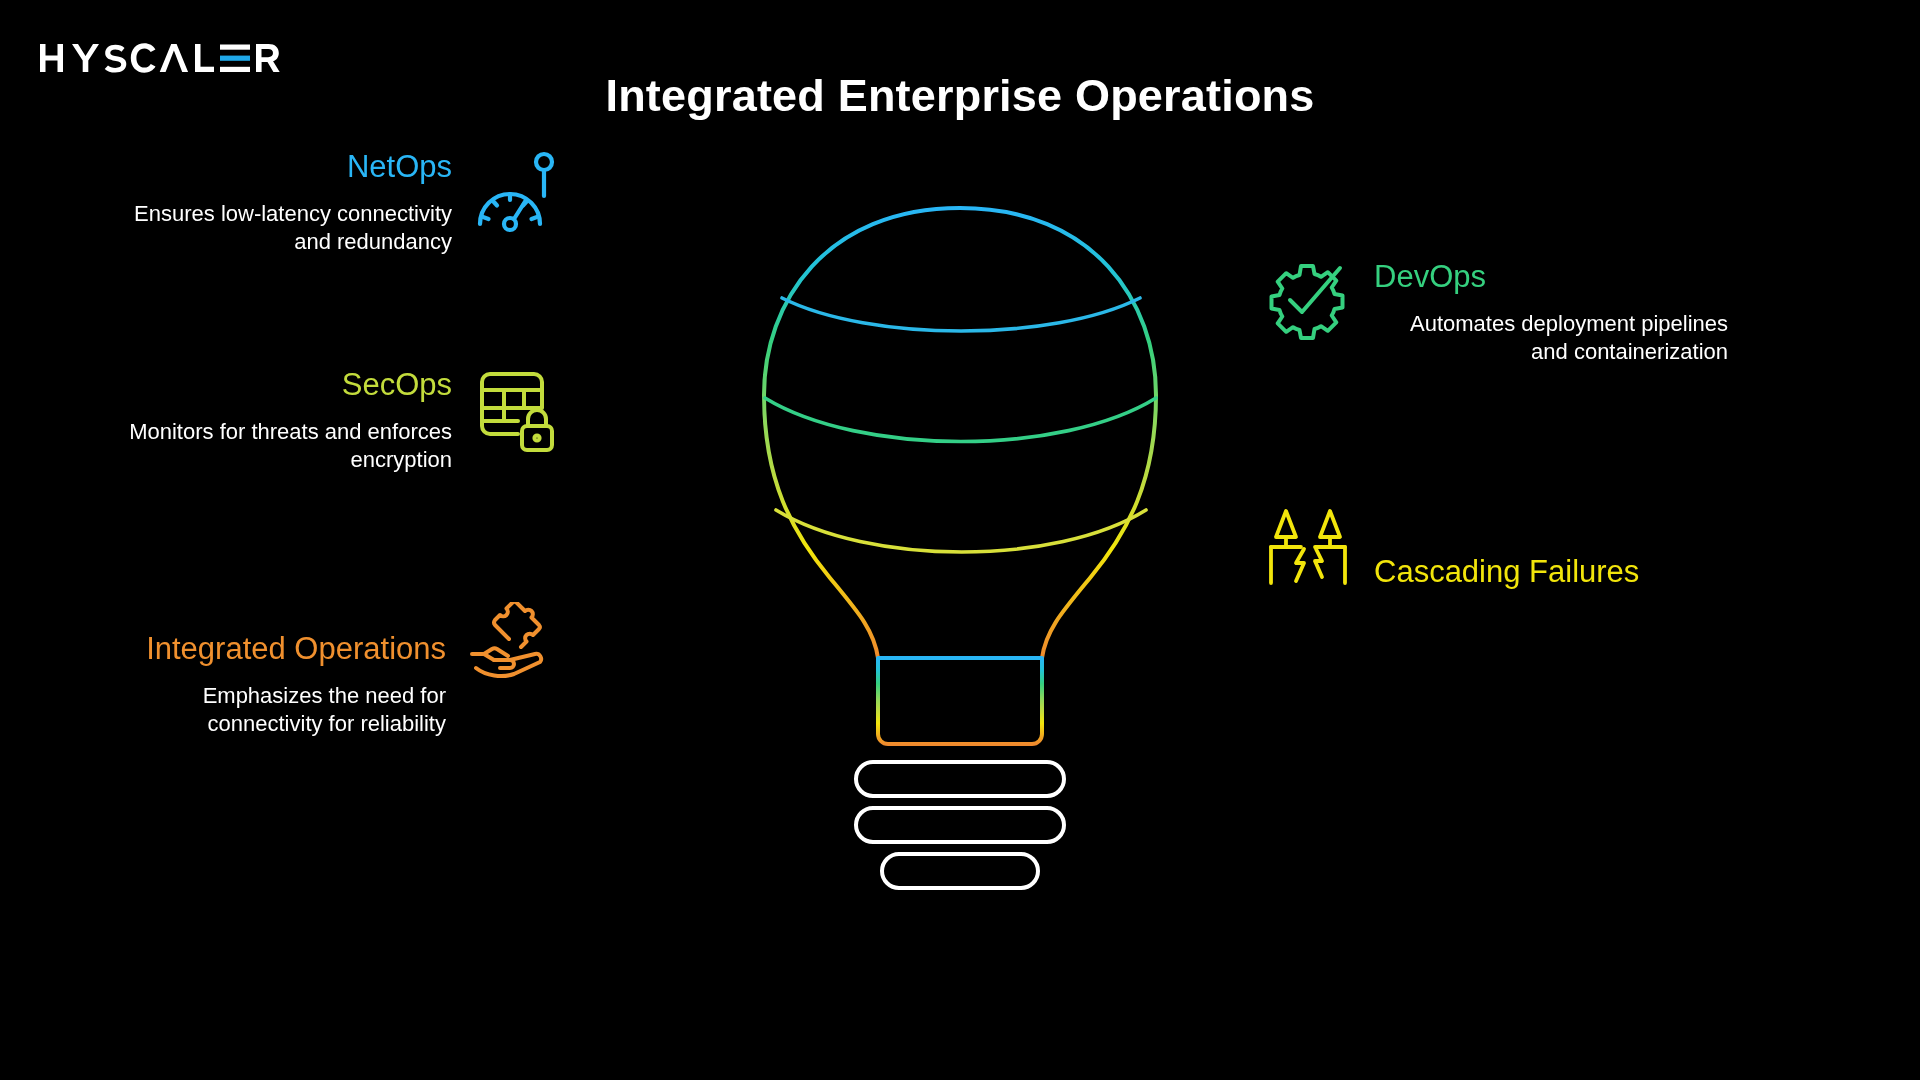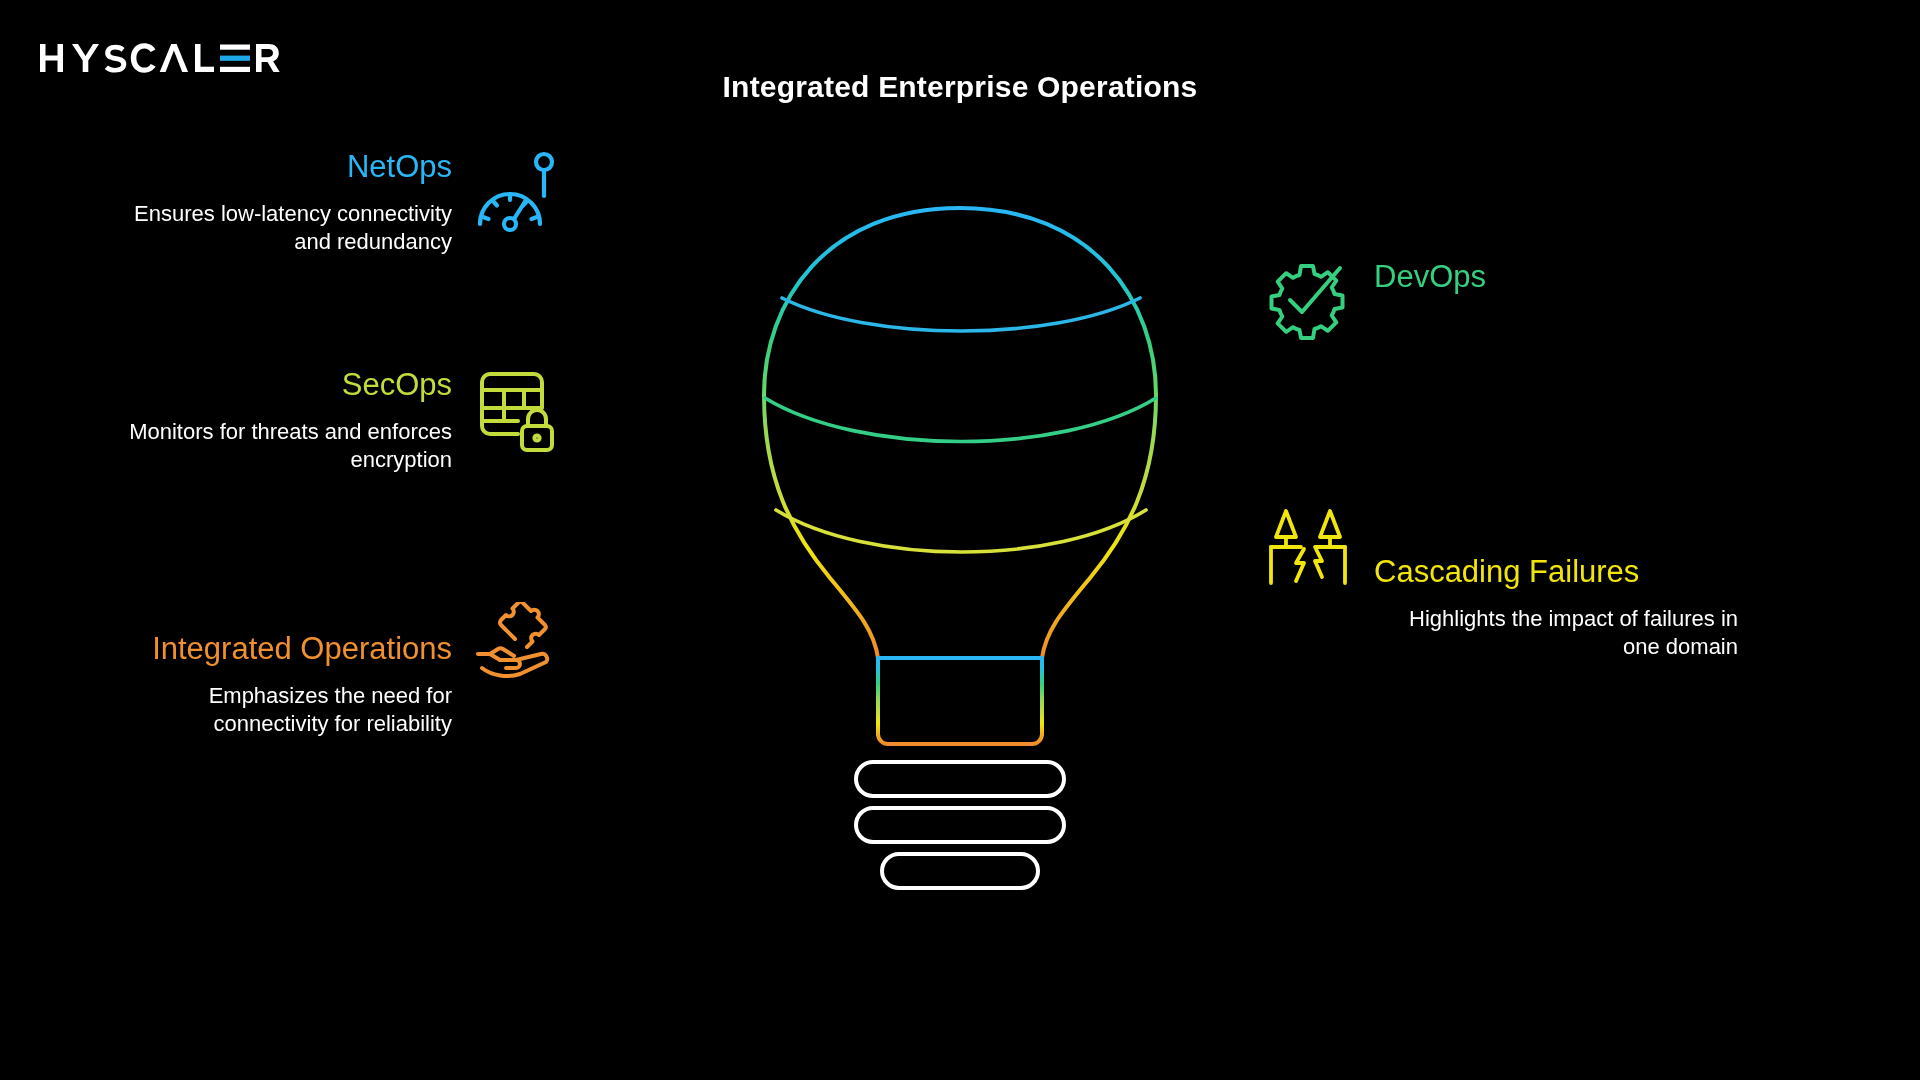--- a/index.html
+++ b/index.html
@@ -12,42 +12,42 @@
   #stage { position:relative; width:1920px; height:1080px; background:#000; }
 
   
   #logo { position:absolute; left:40px; top:38px; display:flex; align-items:center; height:40px; }
   #logo svg { display:block; }
 
   
   #title {
     position:absolute; top:70px; left:0; width:1920px;
     text-align:center; color:#ffffff;
-    font-size:30px; font-weight:bold; letter-spacing:.2px;
+    font-size:45px; font-weight:bold; letter-spacing:.2px;
   }
 
   
   .item { position:absolute; display:flex; align-items:flex-start; }
   .item .txt { display:flex; flex-direction:column; }
   .item.left { flex-direction:row; }
   .item.left .txt { text-align:right; align-items:flex-end; }
   .item.right .txt { text-align:right; align-items:flex-start; }
 
   .lbl { font-size:31px; font-weight:400; line-height:1.22; white-space:nowrap; }
   .lbl.wrap { white-space:normal;margin-top:48px; }
   .desc { font-size:22px; color:#ffffff; line-height:1.28; font-weight:400; }
 
   .ico { flex:0 0 auto; }
   .item.left .ico { margin-left:22px; }
   .item.right .ico { margin-right:22px; }
 
   
   #it-netops  { left:118px;  top:148px;  width:440px; }
   #it-secops  { left:118px;  top:366px;  width:440px; }
-  #it-intops  { left:118px;  top:582px;  width:440px; }
+  #it-intops  { left:112px;  top:582px;  width:440px; }
   
   #it-devops  { left:1268px; top:258px;  width:460px; }
   #it-cascade { left:1268px; top:505px;  width:470px; }
 
   #it-netops  .txt { width:calc(100% - 100px); }
   #it-secops  .txt { width:calc(100% - 100px); }
   #it-intops  .txt { width:calc(100% - 100px); }
   #it-devops  .txt { width:calc(100% - 100px); }
   #it-cascade .txt { width:calc(100% - 100px); }
   .gap14 { height:14px; }
@@ -164,20 +164,21 @@
       <svg width="84" height="92" viewBox="0 0 84 92">
         <g fill="none" stroke="#35d07f" stroke-width="4" stroke-linecap="round" stroke-linejoin="round">
           <path d="M33 8 h12 l1.5 8 a22 22 0 0 1 6.5 2.8 l6.8-4.6 8.5 8.5 -4.6 6.8 a22 22 0 0 1 2.8 6.5 l8 1.5 v12 l-8 1.5 a22 22 0 0 1-2.8 6.5 l4.6 6.8 -8.5 8.5 -6.8-4.6 a22 22 0 0 1-6.5 2.8 L45 80 H33 l-1.5-8 a22 22 0 0 1-6.5-2.8 l-6.8 4.6 -8.5-8.5 4.6-6.8 A22 22 0 0 1 11.5 52 L3.5 50.5 v-12 L11.5 37 a22 22 0 0 1 2.8-6.5 L9.7 23.7 l8.5-8.5 6.8 4.6 a22 22 0 0 1 6.5-2.8 z"></path>
           <path d="M22 42 l12 12 L72 10"></path>
         </g>
       </svg>
     </div>
     <div class="txt">
       <div class="lbl" style="color:#35d07f">DevOps</div>
       <div class="gap14"></div>
+      <div class="desc">Automates deployment pipelines and containerization</div>
     </div>
   </div>
 
   <div class="item right" id="it-cascade">
     <div class="ico">
       <svg width="84" height="92" viewBox="0 0 84 92">
         <g fill="none" stroke="#f2e50b" stroke-width="3.8" stroke-linecap="round" stroke-linejoin="round">
           <path d="M18 32 L8 32 L18 6 L28 32 L18 32 Z"></path>
           <path d="M18 32 v10"></path>
           <path d="M3 42 h30"></path>
@@ -187,21 +188,20 @@
           <path d="M47 42 h30"></path>
           <path d="M77 42 v36"></path>
           <path d="M36 44 l-8 14 h8 l-8 18"></path>
           <path d="M48 44 l6 12 h-7 l7 16"></path>
         </g>
       </svg>
     </div>
     <div class="txt">
       <div class="lbl wrap" style="color:#f2e50b">Cascading Failures</div>
       <div class="gap14"></div>
-      <div class="desc">Highlights the impact of failures in one domain</div>
     </div>
   </div>
 
   <div id="bulb">
     <svg width="540" height="740" viewBox="0 0 540 740">
       <defs>
         <linearGradient id="bulbGrad" x1="0" y1="0" x2="0" y2="1">
           <stop offset="0.00" stop-color="#29b6f6"></stop>
           <stop offset="0.14" stop-color="#22c3d6"></stop>
           <stop offset="0.30" stop-color="#35d07f"></stop>

